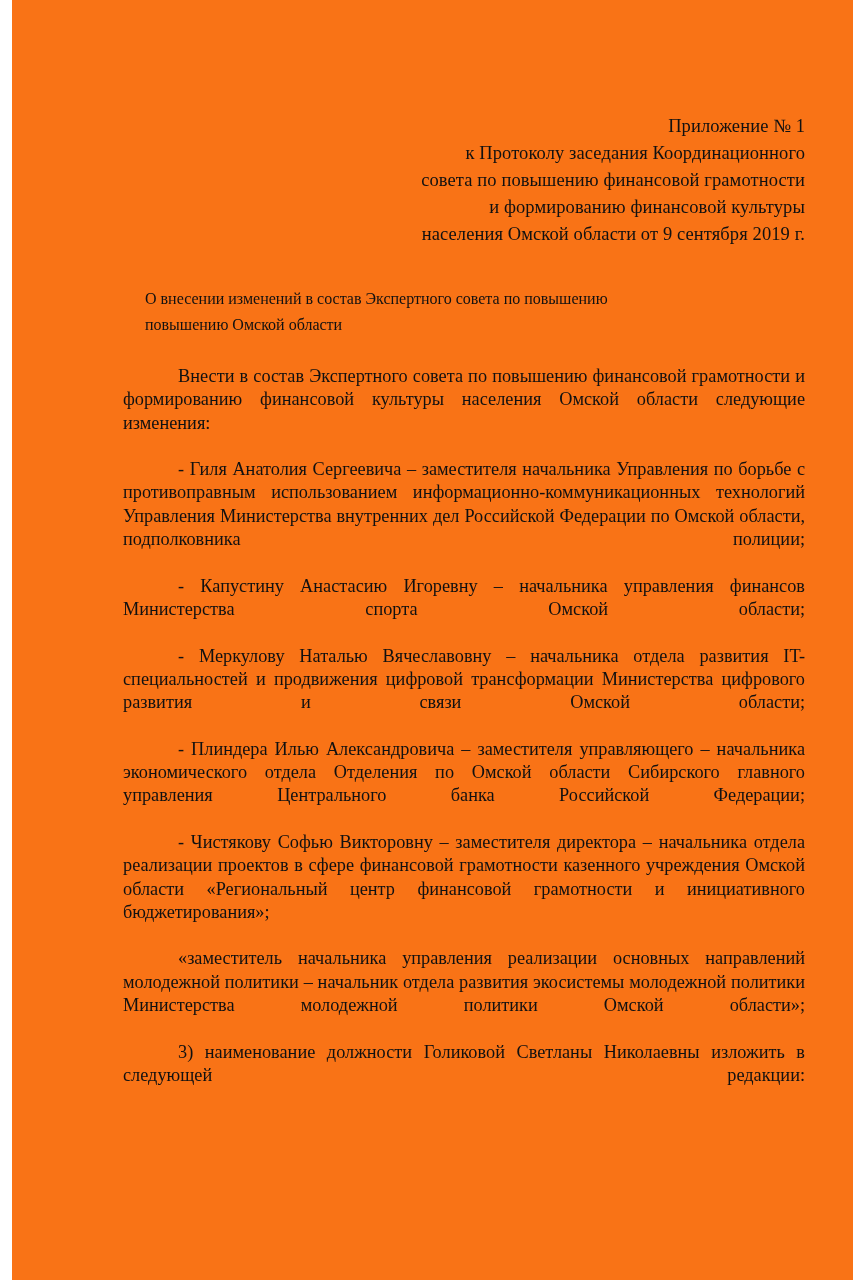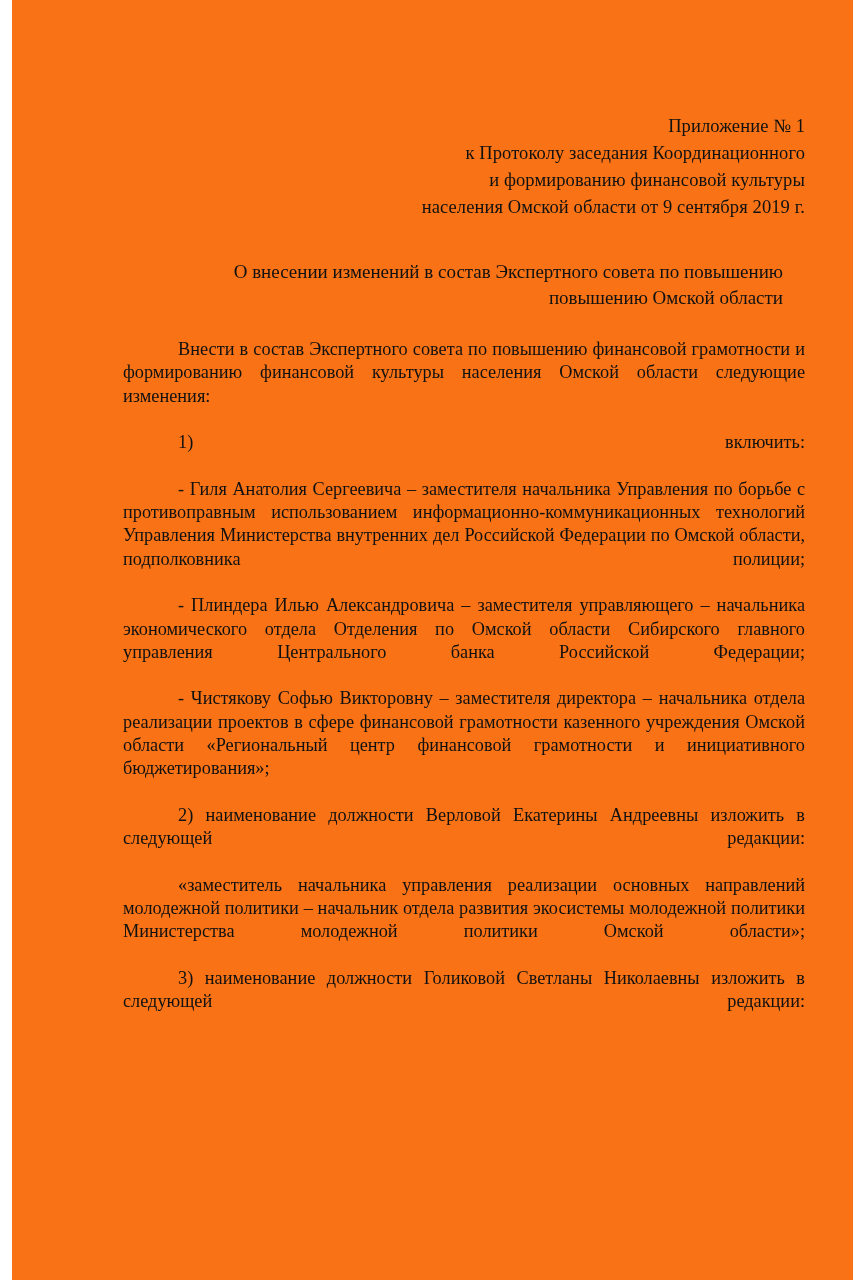--- a/index.html
+++ b/index.html
@@ -33,22 +33,22 @@
     letter-spacing: 0.1px;
   }
   .header-line {
     display: block;
     white-space: nowrap;
   }
 
   
   .doc-title {
     margin-top: 38px;
-    text-align: right;
-    font-size: 19px;
+    text-align: left;
+    font-size: 16px;
     line-height: 26px;
     padding: 0 22px;
   }
   .title-line { display: block; }
 
   
   .body-block {
     margin-top: 27px;
     font-size: 18.3px;
     line-height: 23.3px;
@@ -69,39 +69,40 @@
 </style>
 </head>
 <body>
 
 <div class="page">
   <div class="content">
 
     <div class="header-block">
       <span class="header-line">Приложение № 1</span>
       <span class="header-line">к Протоколу заседания Координационного</span>
+      <span class="header-line">совета по повышению финансовой грамотности</span>
       <span class="header-line">и формированию финансовой культуры</span>
       <span class="header-line">населения Омской области от 9 сентября 2019 г.</span>
     </div>
 
     <div class="doc-title">
       <span class="title-line">О внесении изменений в состав Экспертного совета по повышению</span>
       <span class="title-line">повышению Омской области</span>
     </div>
 
     <div class="body-block">
 
       <p class="para">Внести в состав Экспертного совета по повышению финансовой грамотности и формированию финансовой культуры населения Омской области следующие изменения:</p>
 
-      <p class="para">1) включить:</p>
 
       <p class="para">- Гиля Анатолия Сергеевича – заместителя начальника Управления по борьбе с противоправным использованием информационно-коммуникационных технологий Управления Министерства внутренних дел Российской Федерации по Омской области, подполковника полиции;</p>
+      <p class="para">- Капустину Анастасию Игоревну – начальника управления финансов Министерства спорта Омской области;</p>
+      <p class="para">- Меркулову Наталью Вячеславовну – начальника отдела развития IT-специальностей и продвижения цифровой трансформации Министерства цифрового развития и связи Омской области;</p>
       <p class="para">- Плиндера Илью Александровича – заместителя управляющего – начальника экономического отдела Отделения по Омской области Сибирского главного управления Центрального банка Российской Федерации;</p>
       <p class="para">- Чистякову Софью Викторовну – заместителя директора – начальника отдела реализации проектов в сфере финансовой грамотности казенного учреждения Омской области «Региональный центр финансовой грамотности и инициативного бюджетирования»;</p>
 
-      <p class="para">2) наименование должности Верловой Екатерины Андреевны изложить в следующей редакции:</p>
       <p class="para">«заместитель начальника управления реализации основных направлений молодежной политики – начальник отдела развития экосистемы молодежной политики Министерства молодежной политики Омской области»;</p>
 
       <p class="para">3) наименование должности Голиковой Светланы Николаевны изложить в следующей редакции:</p>
 
     </div>
   </div>
 </div>
 
 </body></html>

